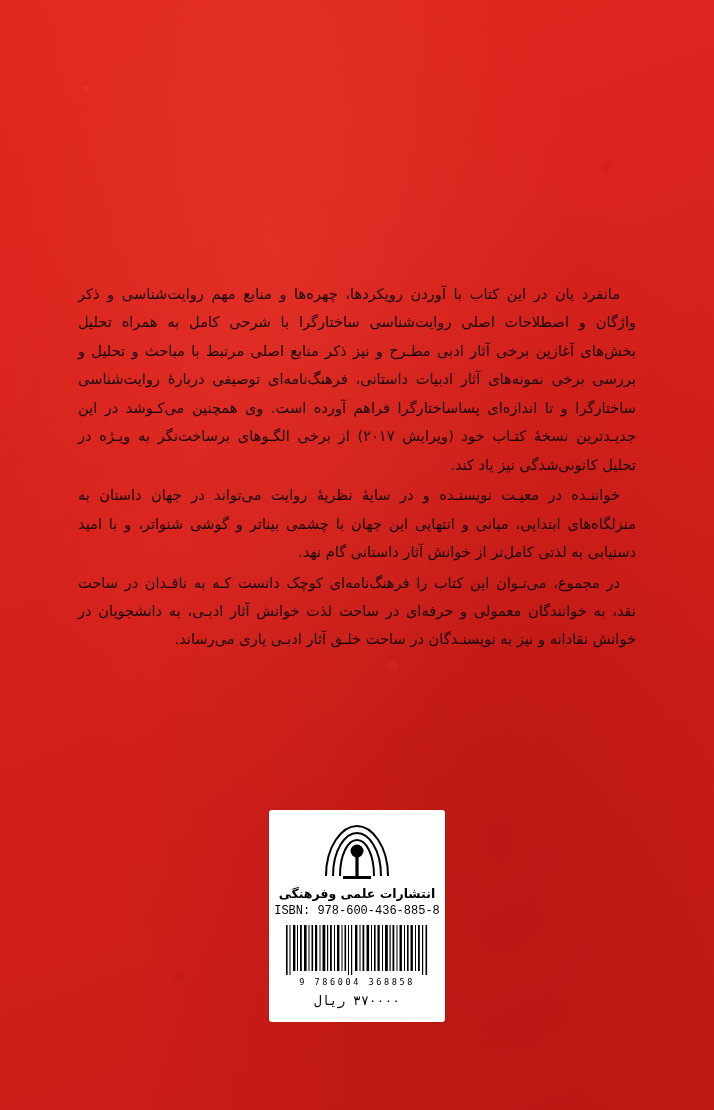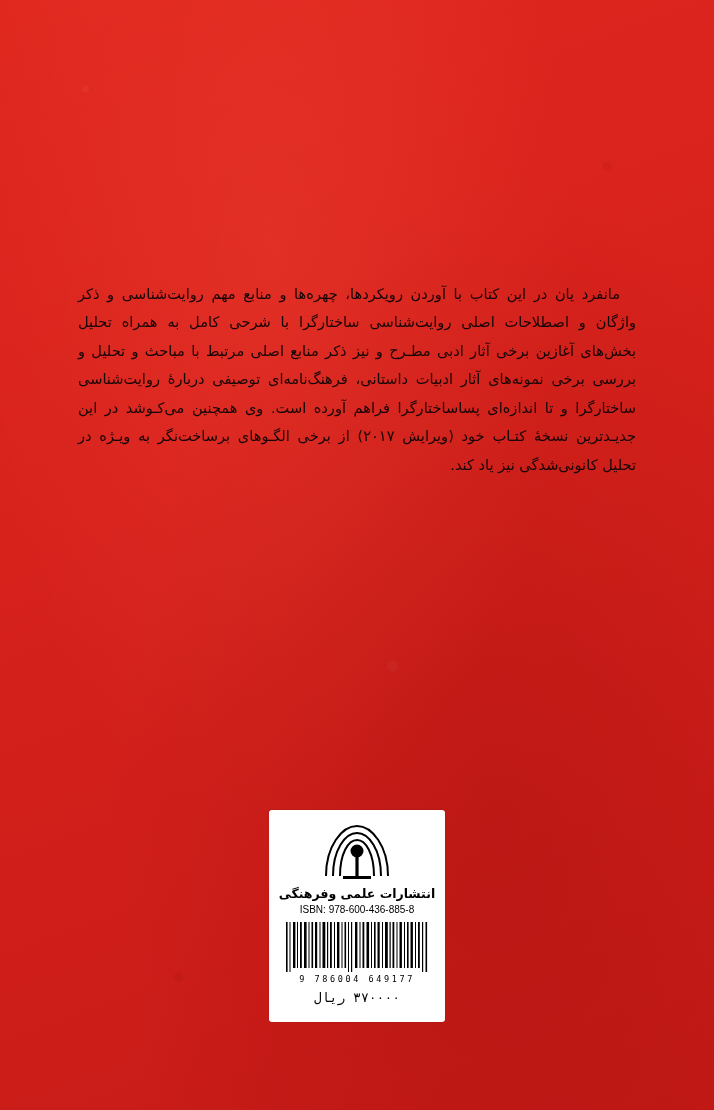--- a/index.html
+++ b/index.html
@@ -89,24 +89,24 @@
   .pub-name {
     margin-top: 4px;
     font-size: 12.5px;
     color: #000;
     direction: rtl;
     font-family: "DejaVu Sans", "Liberation Sans", sans-serif;
     font-weight: 700;
   }
   .isbn {
     margin-top: 3px;
-    font-size: 10px;
+    font-size: 12px;
     color: #000;
     direction: ltr;
-    font-family: Liberation Sans, sans-serif;
+    font-family: Liberation Mono, monospace;
   }
   .barcode {
     margin-top: 5px;
     width: 150px;
     height: 56px;
     display: block;
   }
   .barcode-digits {
     font-size: 8.5px;
     direction: ltr;
@@ -124,20 +124,22 @@
   }
 </style>
 </head>
 <body>
 
 <div class="page">
   <div class="cover"></div>
 
   <div class="blurb">
     <p>مانفرد یان در این کتاب با آوردن رویکردها، چهره‌ها و منابع مهم روایت‌شناسی و ذکر واژگان و اصطلاحات اصلی روایت‌شناسی ساختارگرا با شرحی کامل به همراه تحلیل بخش‌های آغازین برخی آثار ادبی مطـرح و نیز ذکر منابع اصلی مرتبط با مباحث و تحلیل و بررسی برخی نمونه‌های آثار ادبیات داستانی، فرهنگ‌نامه‌ای توصیفی دربارهٔ روایت‌شناسی ساختارگرا و تا اندازه‌ای پساساختارگرا فراهم آورده است. وی همچنین می‌کـوشد در این جدیـدترین نسخهٔ کتـاب خود (ویرایش ۲۰۱۷) از برخی الگـوهای برساخت‌نگر به ویـژه در  تحلیل کانونی‌شدگی نیز یاد کند.</p>
+    <p>خواننـده در معیـت نویسنـده و در سایهٔ نظریهٔ روایت می‌تواند در جهان داستان به منزلگاه‌های ابتدایی، میانی و انتهایی این جهان با چشمی بیناتر و گوشی شنواتر، و با امید دستیابی به لذتی کامل‌تر از خوانش آثار داستانی گام نهد.</p>
+    <p class="last">در مجموع، می‌تـوان این کتاب را فرهنگ‌نامه‌ای کوچک دانست کـه به ناقـدان در ساحت نقد، به خوانندگان معمولی و حرفه‌ای در ساحت لذت خوانش آثار ادبـی، به دانشجویان در خوانش نقادانه و نیز به نویسنـدگان در ساحت خلـق آثار ادبـی یاری می‌رساند.</p>
   </div>
 
   <div class="logo-box">
     <div class="pub-mark">
       <svg width="74" height="62" viewBox="0 0 74 62" xmlns="http://www.w3.org/2000/svg">
         <g fill="none" stroke="#000" stroke-width="2">
           <path d="M6 56 C6 26, 22 6, 37 6 C52 6, 68 26, 68 56"></path>
           <path d="M13 56 C13 30, 25 13, 37 13 C49 13, 61 30, 61 56"></path>
           <path d="M20 56 C20 34, 28 20, 37 20 C46 20, 54 34, 54 56"></path>
         </g>
@@ -185,16 +187,16 @@
         <rect x="117.5" y="2" width="2.4" height="46"></rect>
         <rect x="122" y="2" width="1" height="46"></rect>
         <rect x="125" y="2" width="1.6" height="46"></rect>
         <rect x="128.5" y="2" width="2.4" height="46"></rect>
         <rect x="133" y="2" width="1" height="46"></rect>
         <rect x="136" y="2" width="1.8" height="46"></rect>
         <rect x="140" y="2" width="1.2" height="50"></rect>
         <rect x="143.5" y="2" width="1.6" height="50"></rect>
       </g>
     </svg>
-    <div class="barcode-digits">9 786004 649177</div>
+    <div class="barcode-digits">9 786004 368858</div>
     <div class="price">۳۷۰۰۰۰  ریال</div>
   </div>
 </div>
 
 </body></html>

